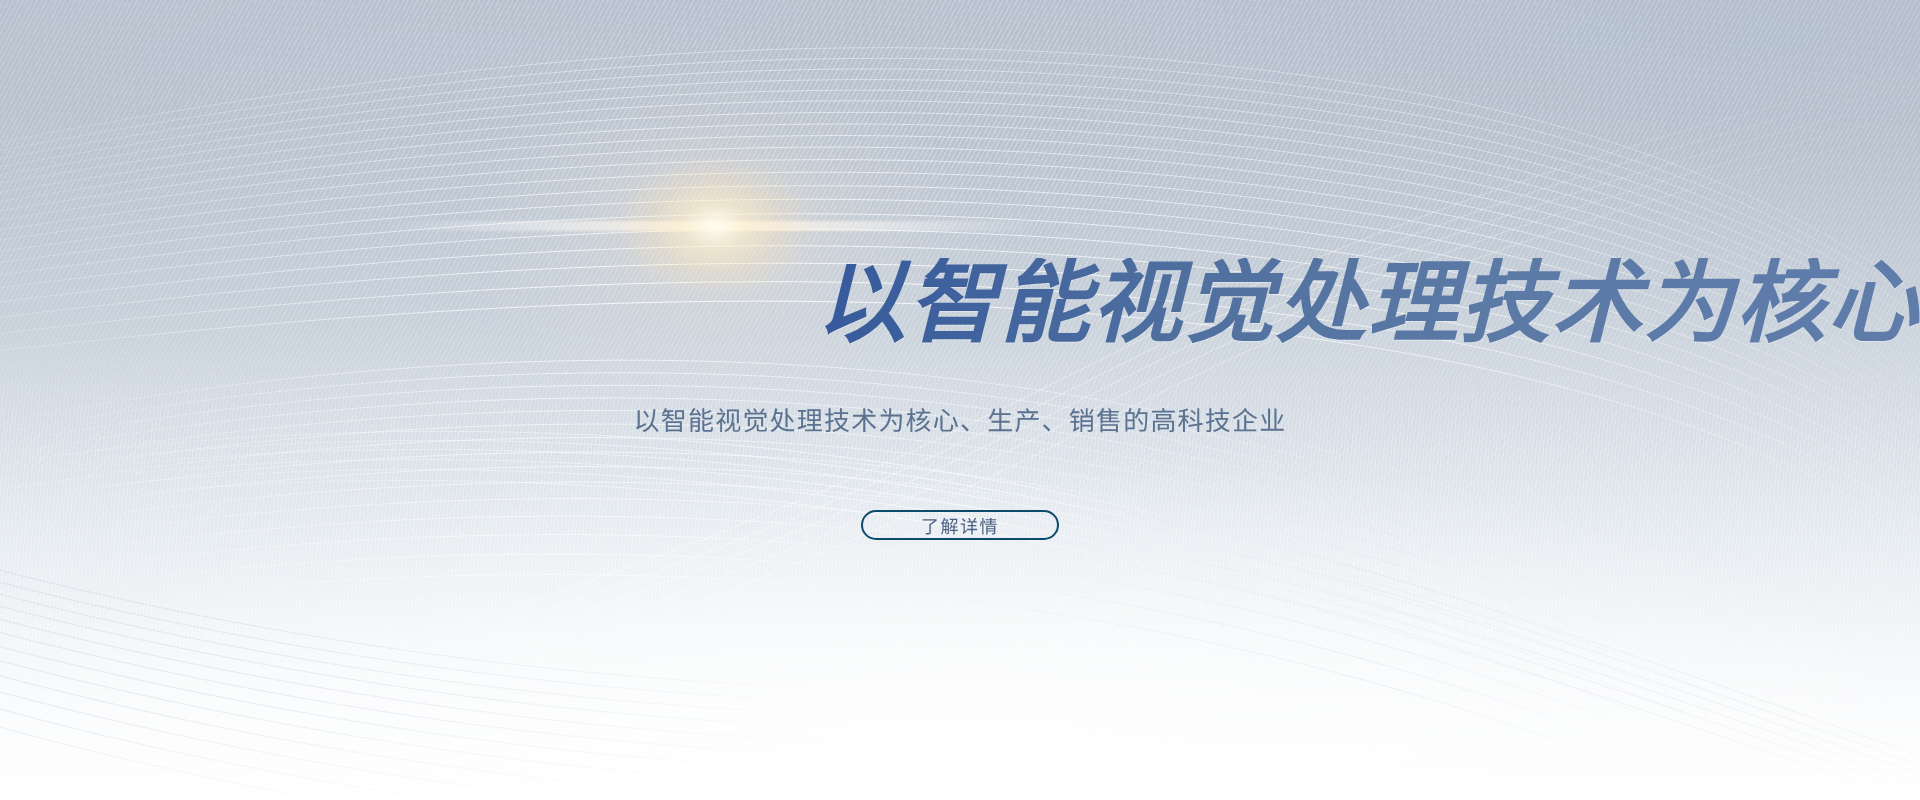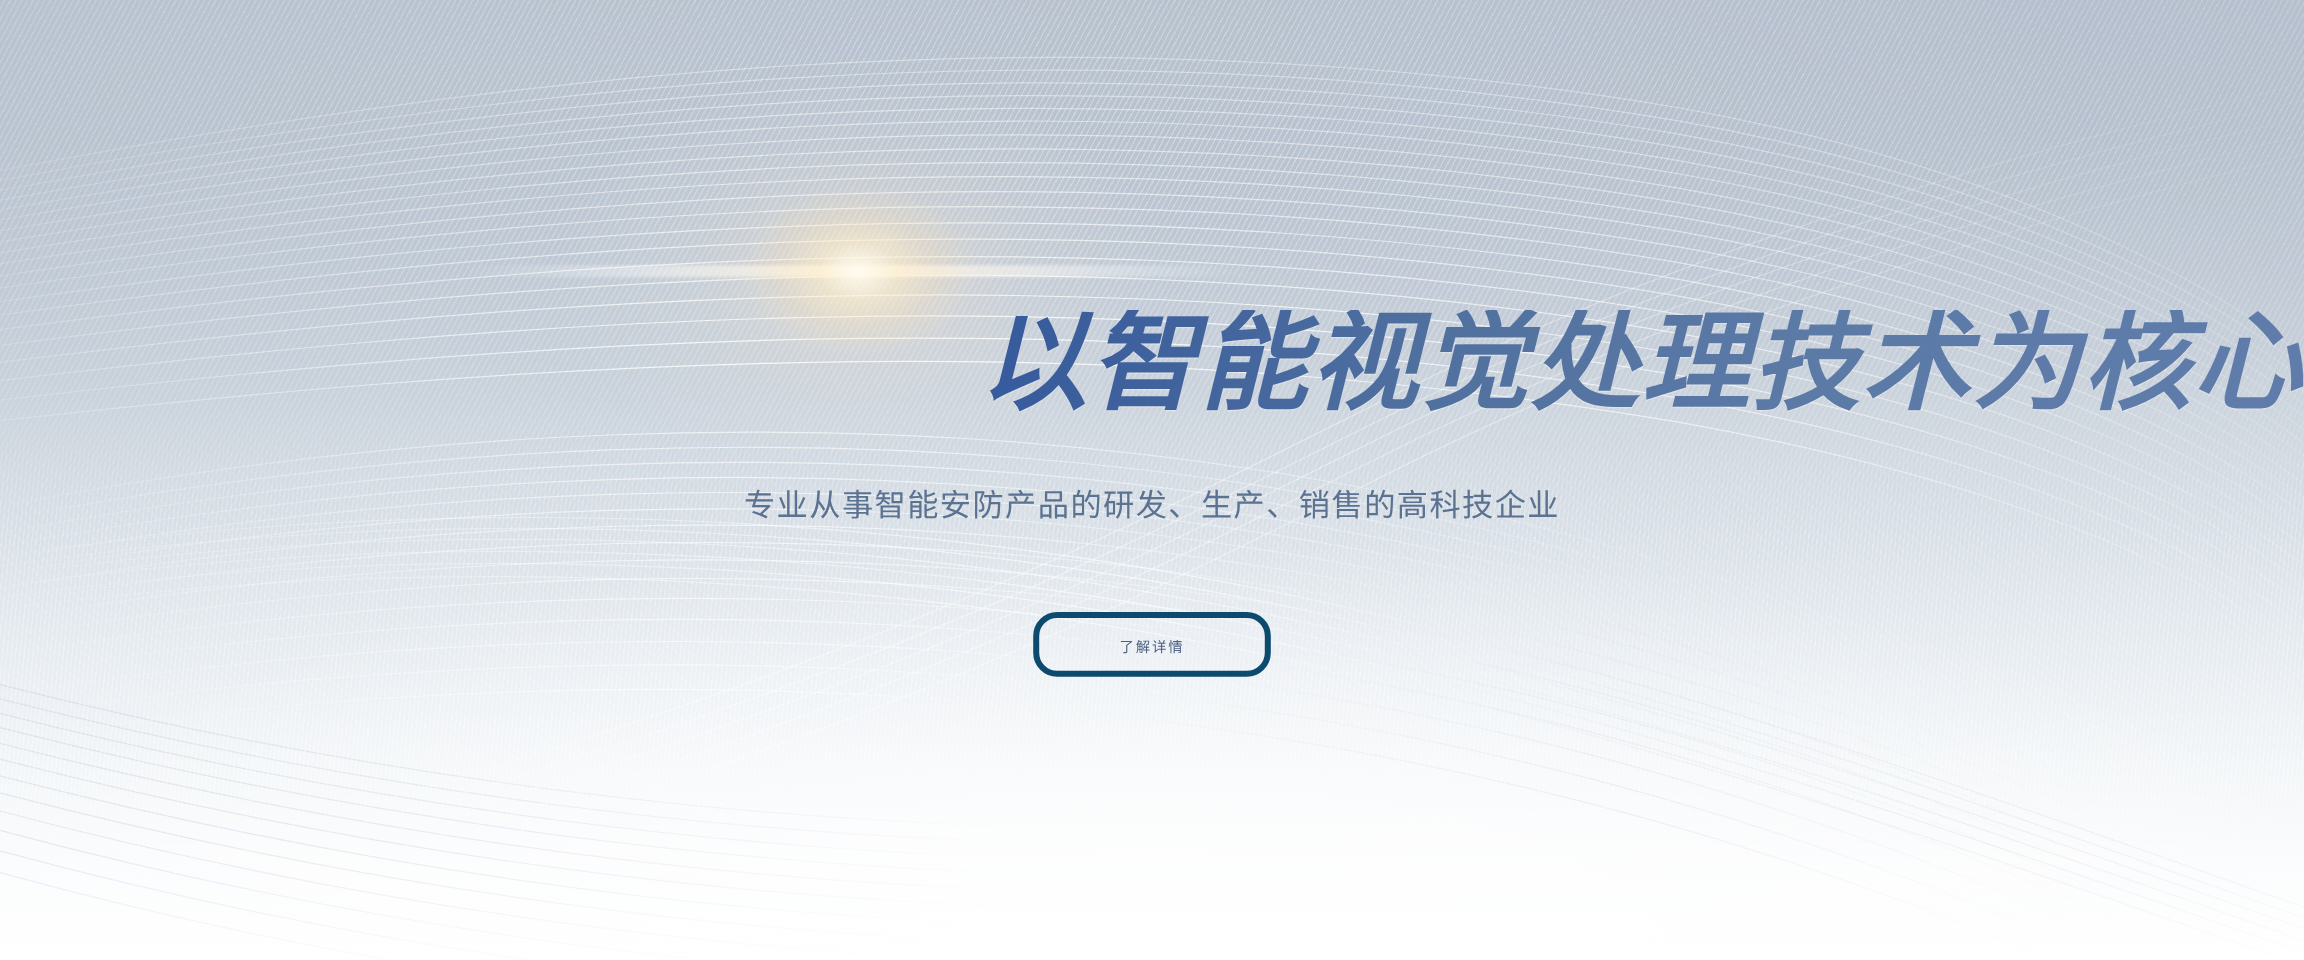--- a/index.html
+++ b/index.html
@@ -191,28 +191,28 @@
     width: 1920px;
     display: flex;
     justify-content: center;
   }
 
   .cta-button {
     display: inline-flex;
     align-items: center;
     justify-content: center;
     width: 198px;
-    height: 54px;
+    height: 30px;
     box-sizing: border-box;
-    border: 5px solid #0c4a6e;
+    border: 2px solid #0c4a6e;
     border-radius: 20px;
     background: transparent;
     color: #4d6283;
     font-family: "Liberation Sans", "DejaVu Sans", sans-serif;
-    font-size: 12px;
+    font-size: 18px;
     letter-spacing: 1.5px;
     cursor: pointer;
     padding: 0;
   }
 </style>
 </head>
 <body>
 
 <div class="banner">
 
@@ -336,20 +336,20 @@
 
   <div class="flare">
     <div class="flare-glow"></div>
     <div class="flare-streak"></div>
     <div class="flare-core"></div>
   </div>
 
   <div class="content">
     <h1 class="headline">以智能视觉处理技术为核心</h1>
 
-    <p class="subtitle">专业从事智能安防产品的研发、生产、销售的高科技企业</p>
+    <p class="subtitle">以智能视觉处理技术为核心、生产、销售的高科技企业</p>
 
     <div class="cta-wrap">
       <button class="cta-button" type="button">了解详情</button>
     </div>
   </div>
 
 </div>
 
 </body></html>

